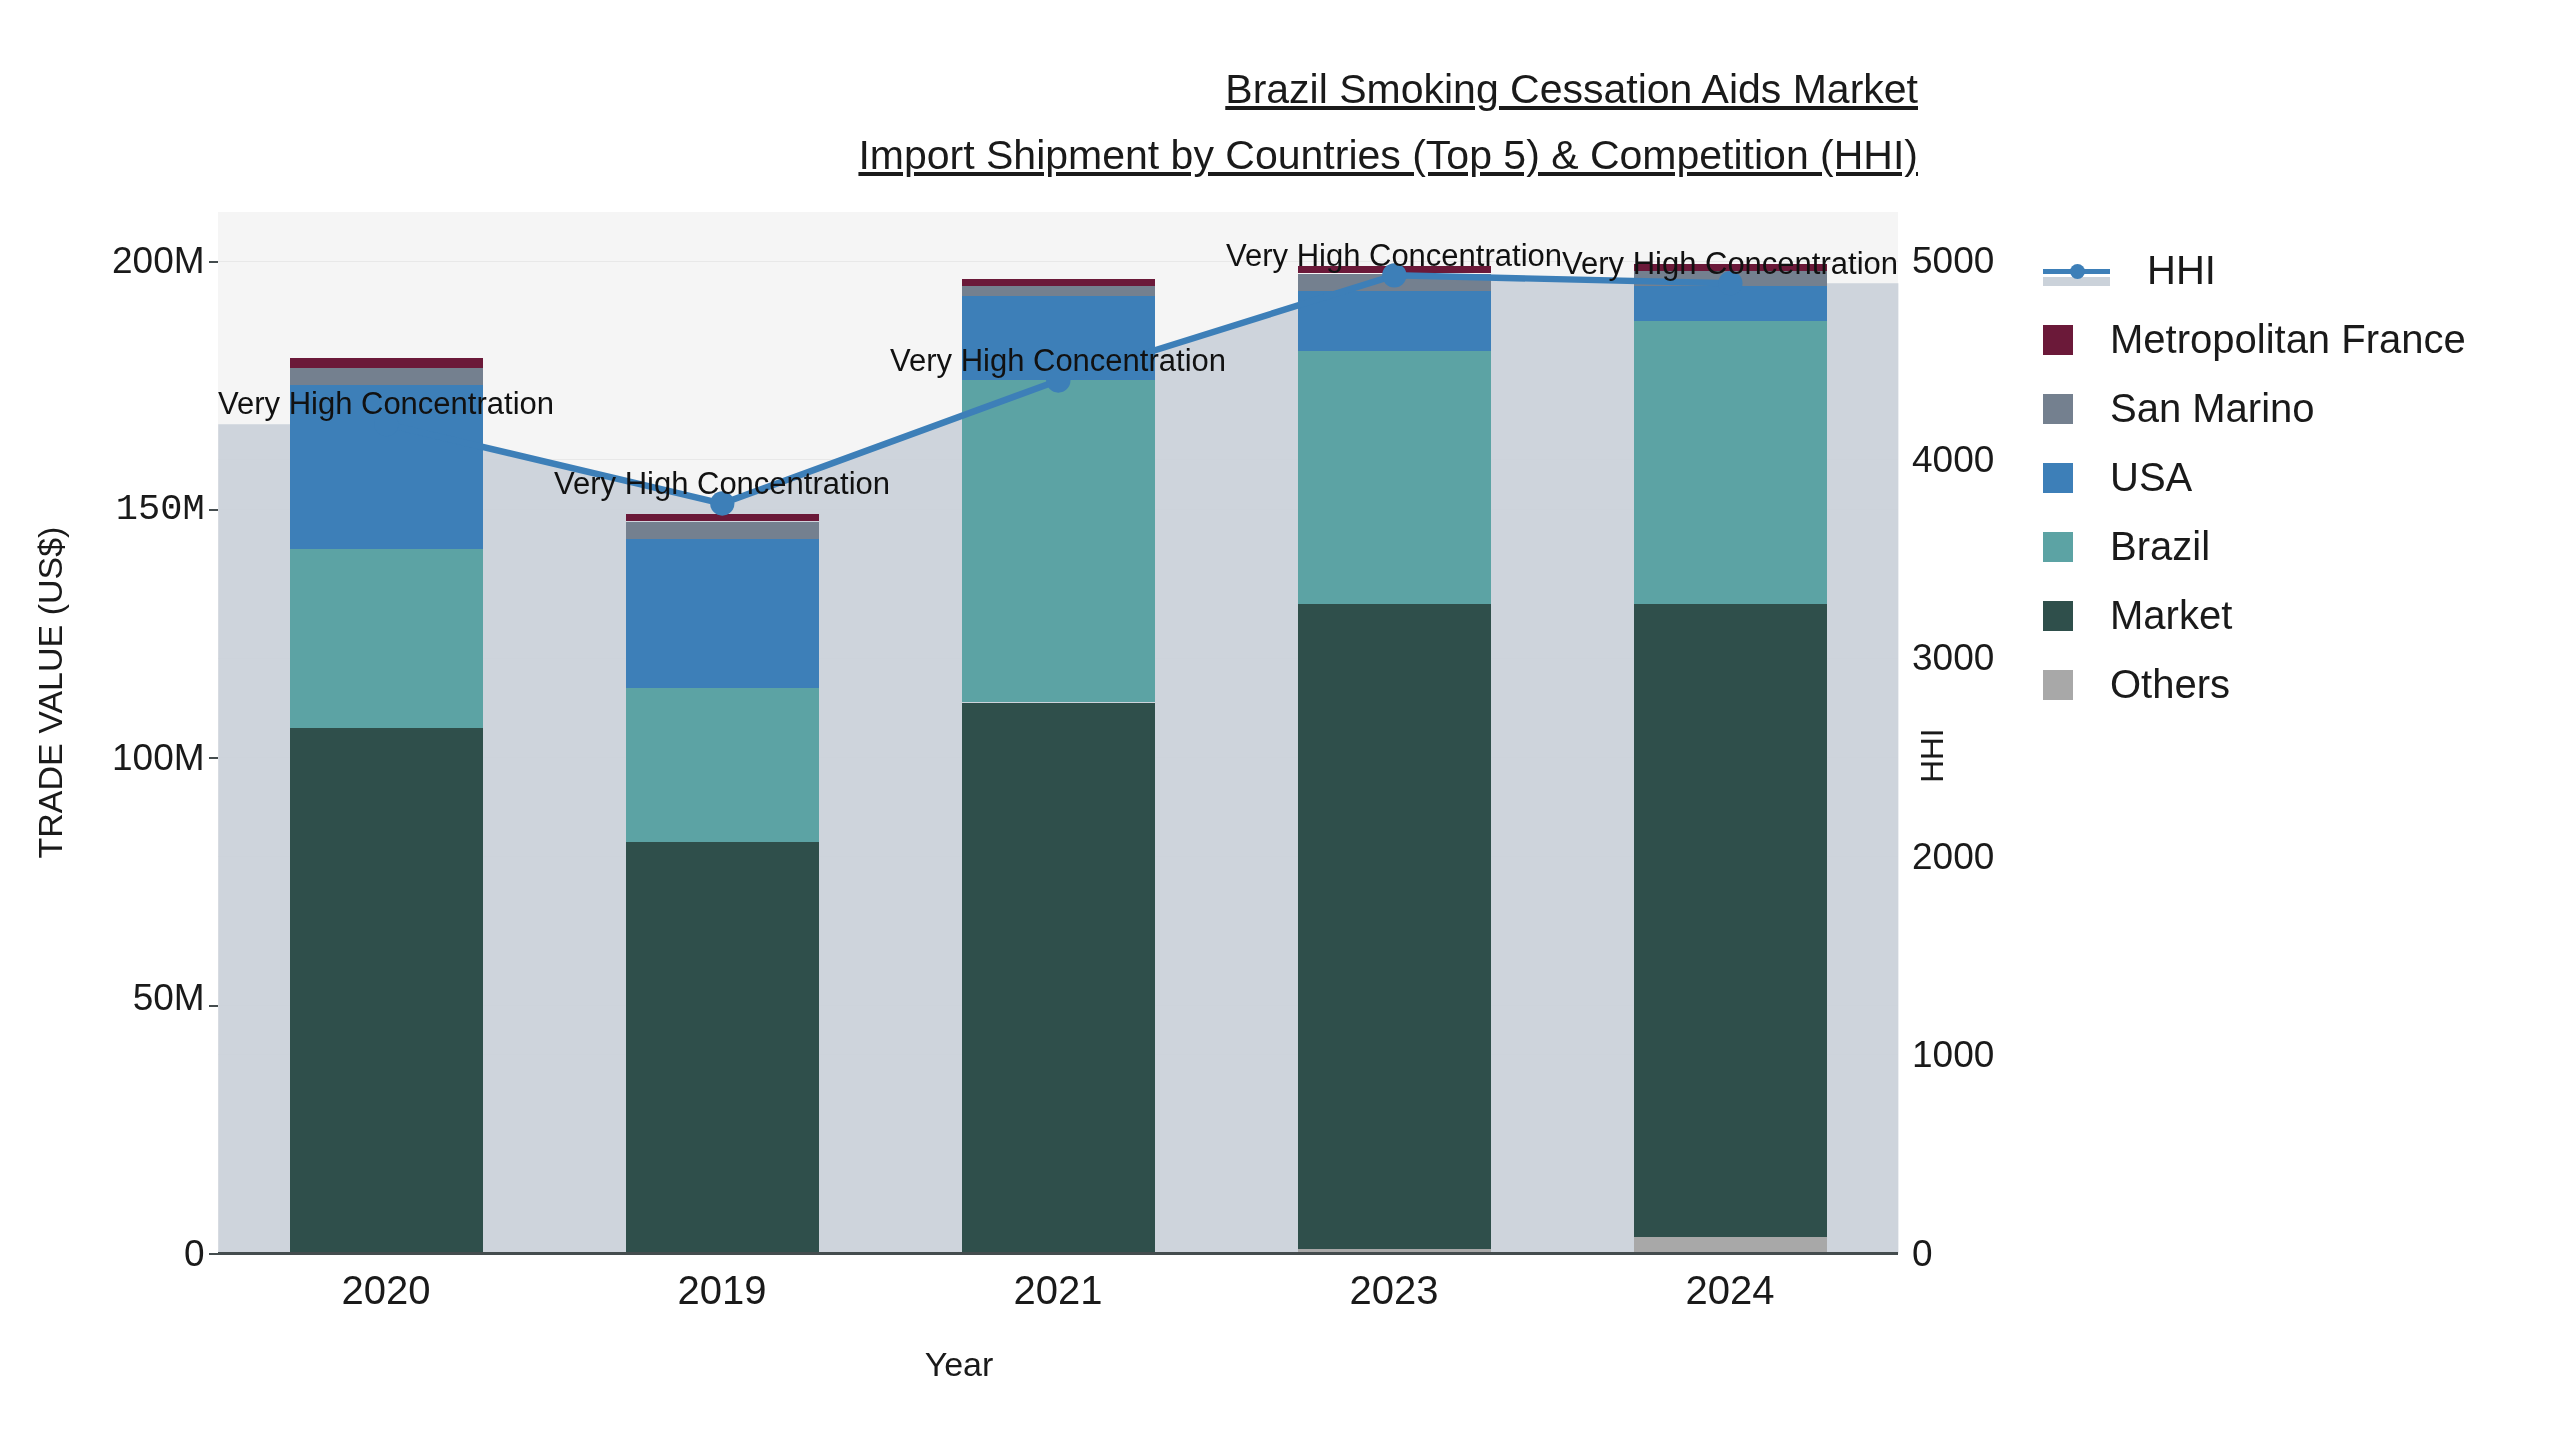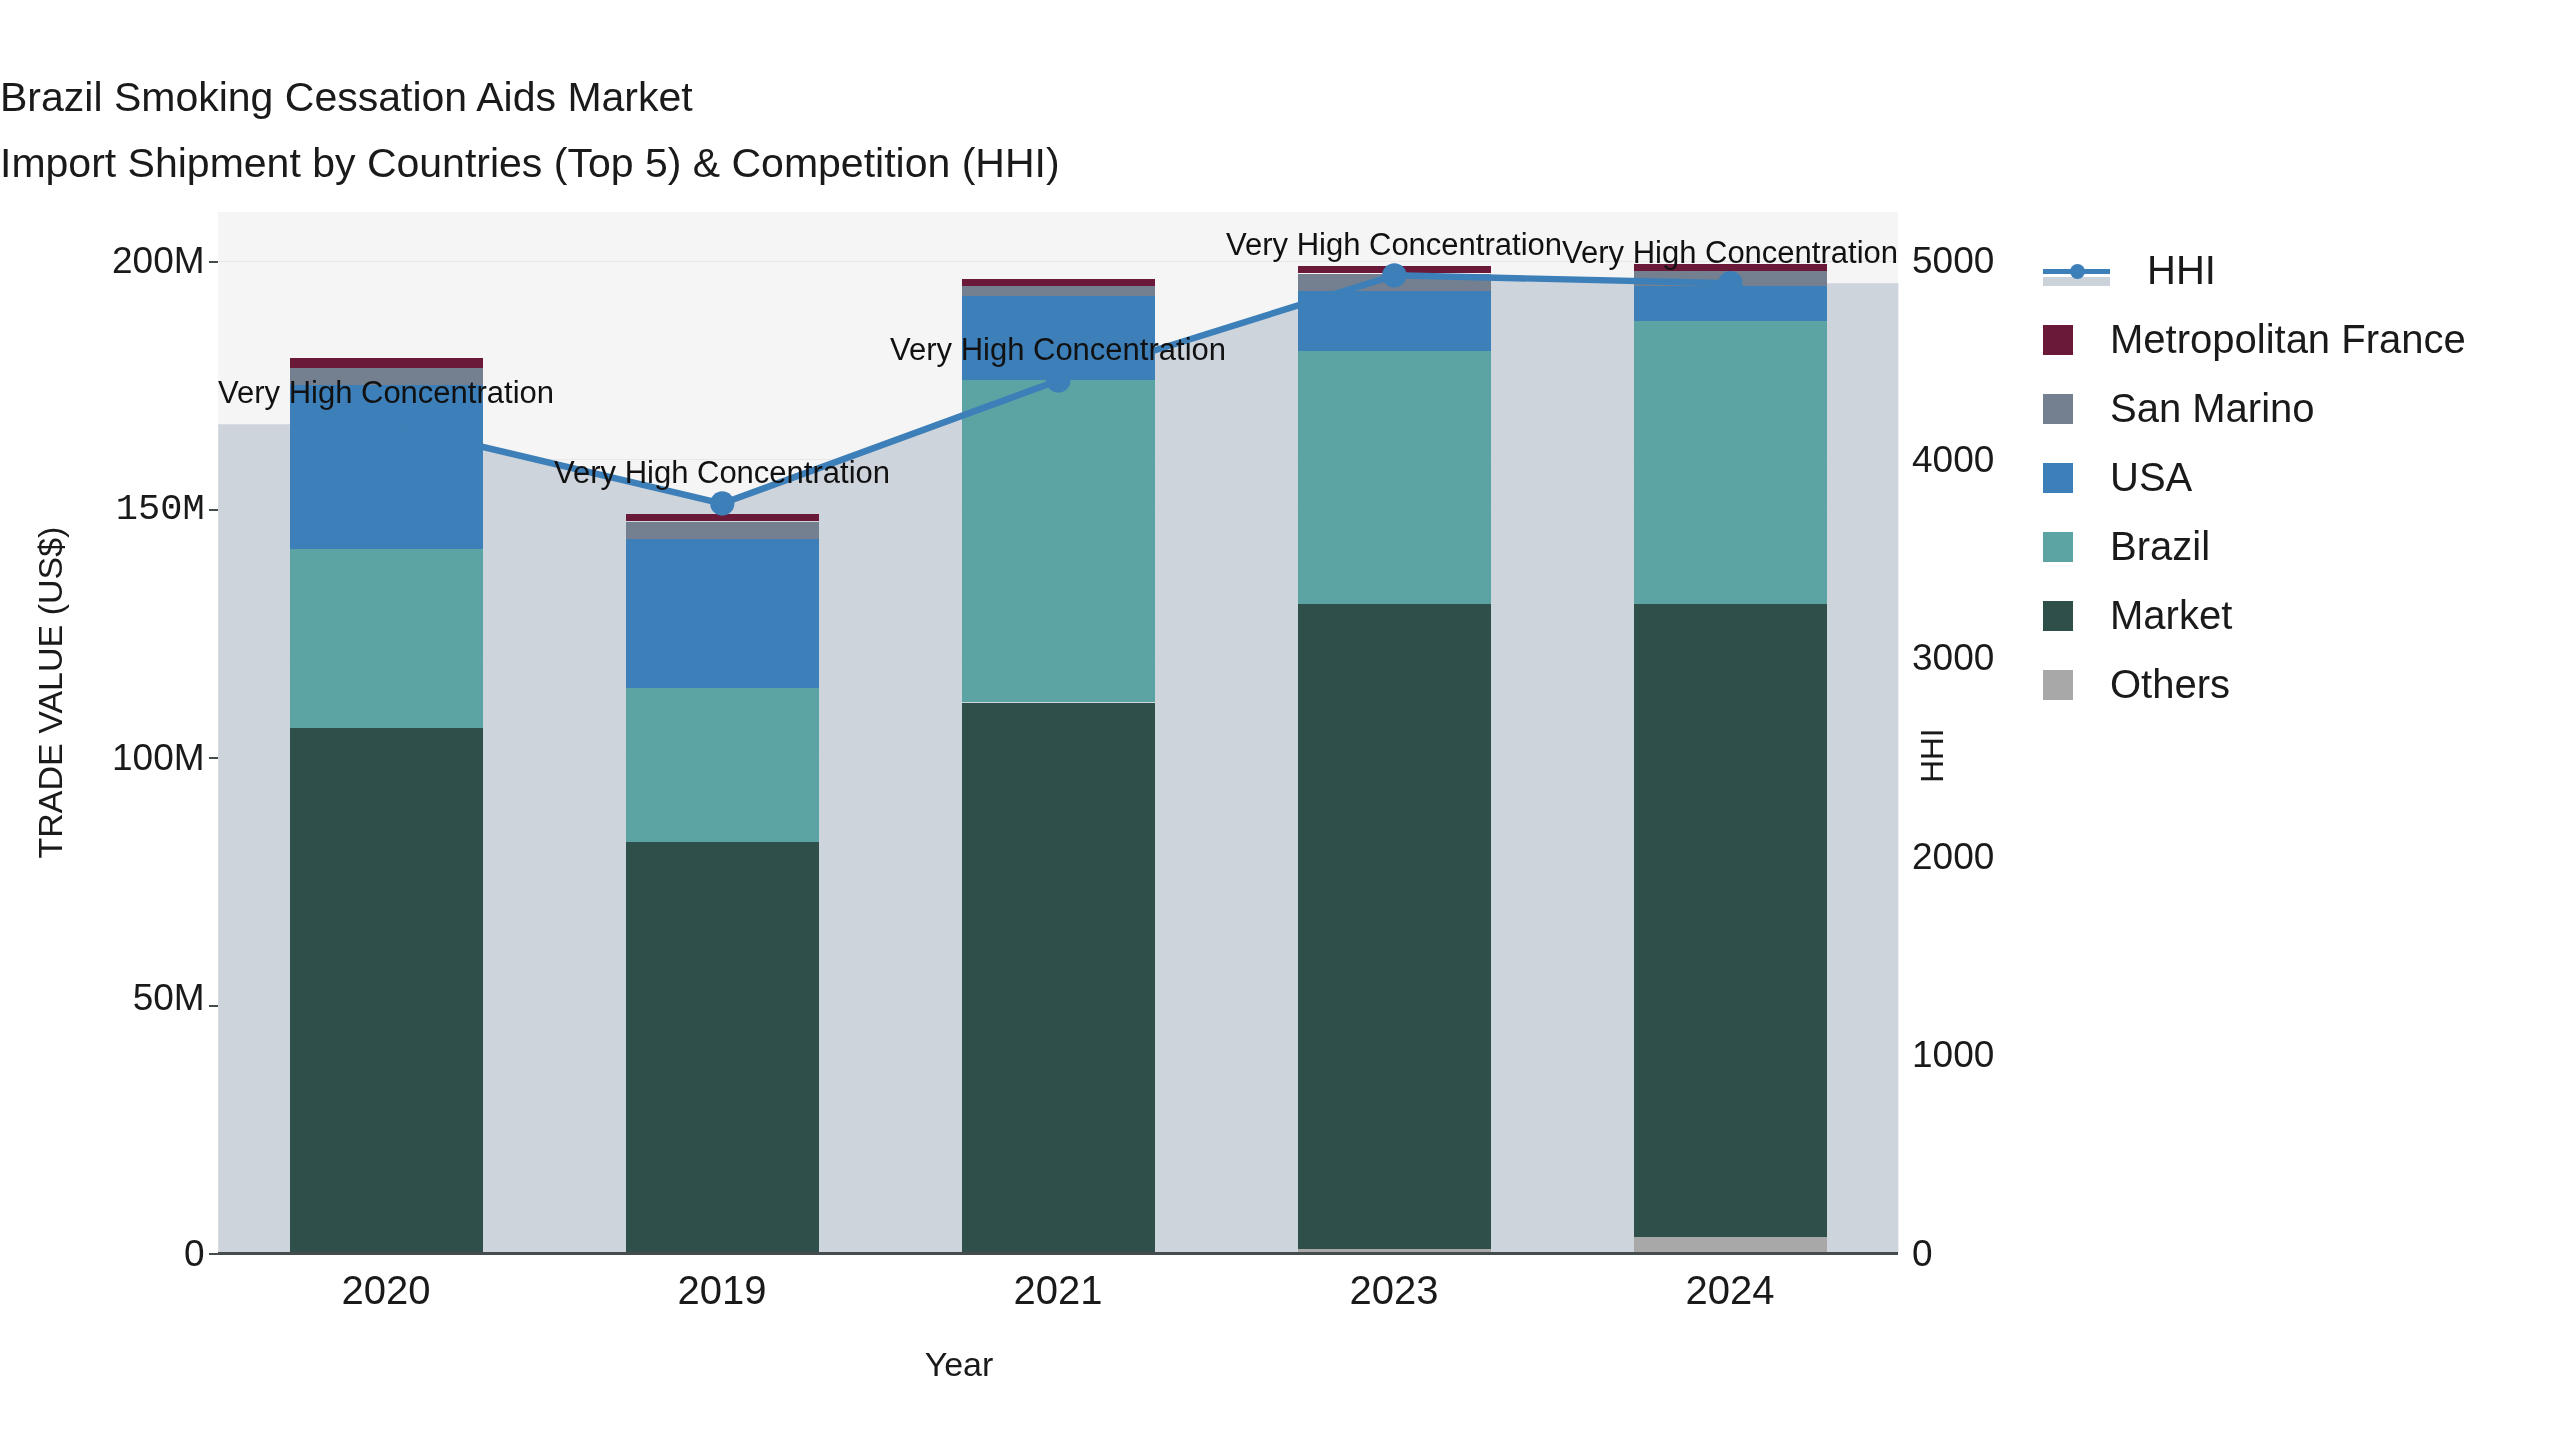--- a/index.html
+++ b/index.html
@@ -1,20 +1,20 @@
 <!DOCTYPE html>
 <html style="font-size:11.4px"><head>
 <meta charset="utf-8">
 <style>
   html,body{margin:0;padding:0;background:#ffffff;}
   body{width:2576px;height:1449px;font-family:"Liberation Sans",sans-serif;color:#1a1a1a;overflow:hidden;}
   #stage{position:relative;width:2576px;height:1449px;}
 
   
-  .title-block{position:absolute;left:0;top:64px;width:1918px;text-align:left;}
+  .title-block{position:absolute;left:0;top:56px;width:1918px;text-align:right;text-decoration:underline;}
   .title-line{font-size:41px;line-height:66px;color:#1a1a1a;font-weight:400;white-space:nowrap;}
 
   
   #plot{position:absolute;left:218px;top:212px;width:1680px;height:1042px;background:#f5f5f5;}
   .gridline{position:absolute;left:0;width:100%;height:1.4px;background:#e8e8e8;}
   .axis-bottom{position:absolute;left:218px;top:1252px;width:1680px;height:2.9px;background:#444c4e;}
 
   
   .ytick-l{position:absolute;right:1.4px;font-size:37px;color:#1a1a1a;transform:translateY(-50%);text-align:right;white-space:nowrap;}
   .ytick-l-wrap{position:absolute;left:0;width:206px;top:0;height:1449px;}
@@ -28,21 +28,21 @@
                 transform:rotate(-90deg);transform-origin:center center;white-space:nowrap;}
 
   
   .xtick{position:absolute;top:1268px;font-size:40px;text-align:center;transform:translateX(-50%);white-space:nowrap;}
   .xlabel{position:absolute;top:1345px;left:0;width:1918px;text-align:center;font-size:34px;}
 
   
   .bar-seg{position:absolute;}
 
   
-  .anno{position:absolute;font-size:31px;color:#111;white-space:nowrap;transform:translateX(-50%);}
+  .anno{position:absolute;font-size:31px;color:#111;white-space:nowrap;transform:translateX(-50%);margin-top:11px;}
 
   
   #hhi-svg{position:absolute;left:218px;top:212px;width:1680px;height:1042px;overflow:visible;pointer-events:none;}
 
   
   #legend{position:absolute;left:2043px;top:236px;width:501px;}
   .leg-row{display:flex;align-items:center;height:69px;}
   .leg-swatch{width:30px;height:30px;margin-right:37px;flex:0 0 30px;}
   .leg-line{width:67px;height:30px;margin-right:0;flex:0 0 67px;position:relative;}
   .leg-line .ln{position:absolute;left:0;top:13.6px;width:67px;height:5px;background:#3d7fb8;}

